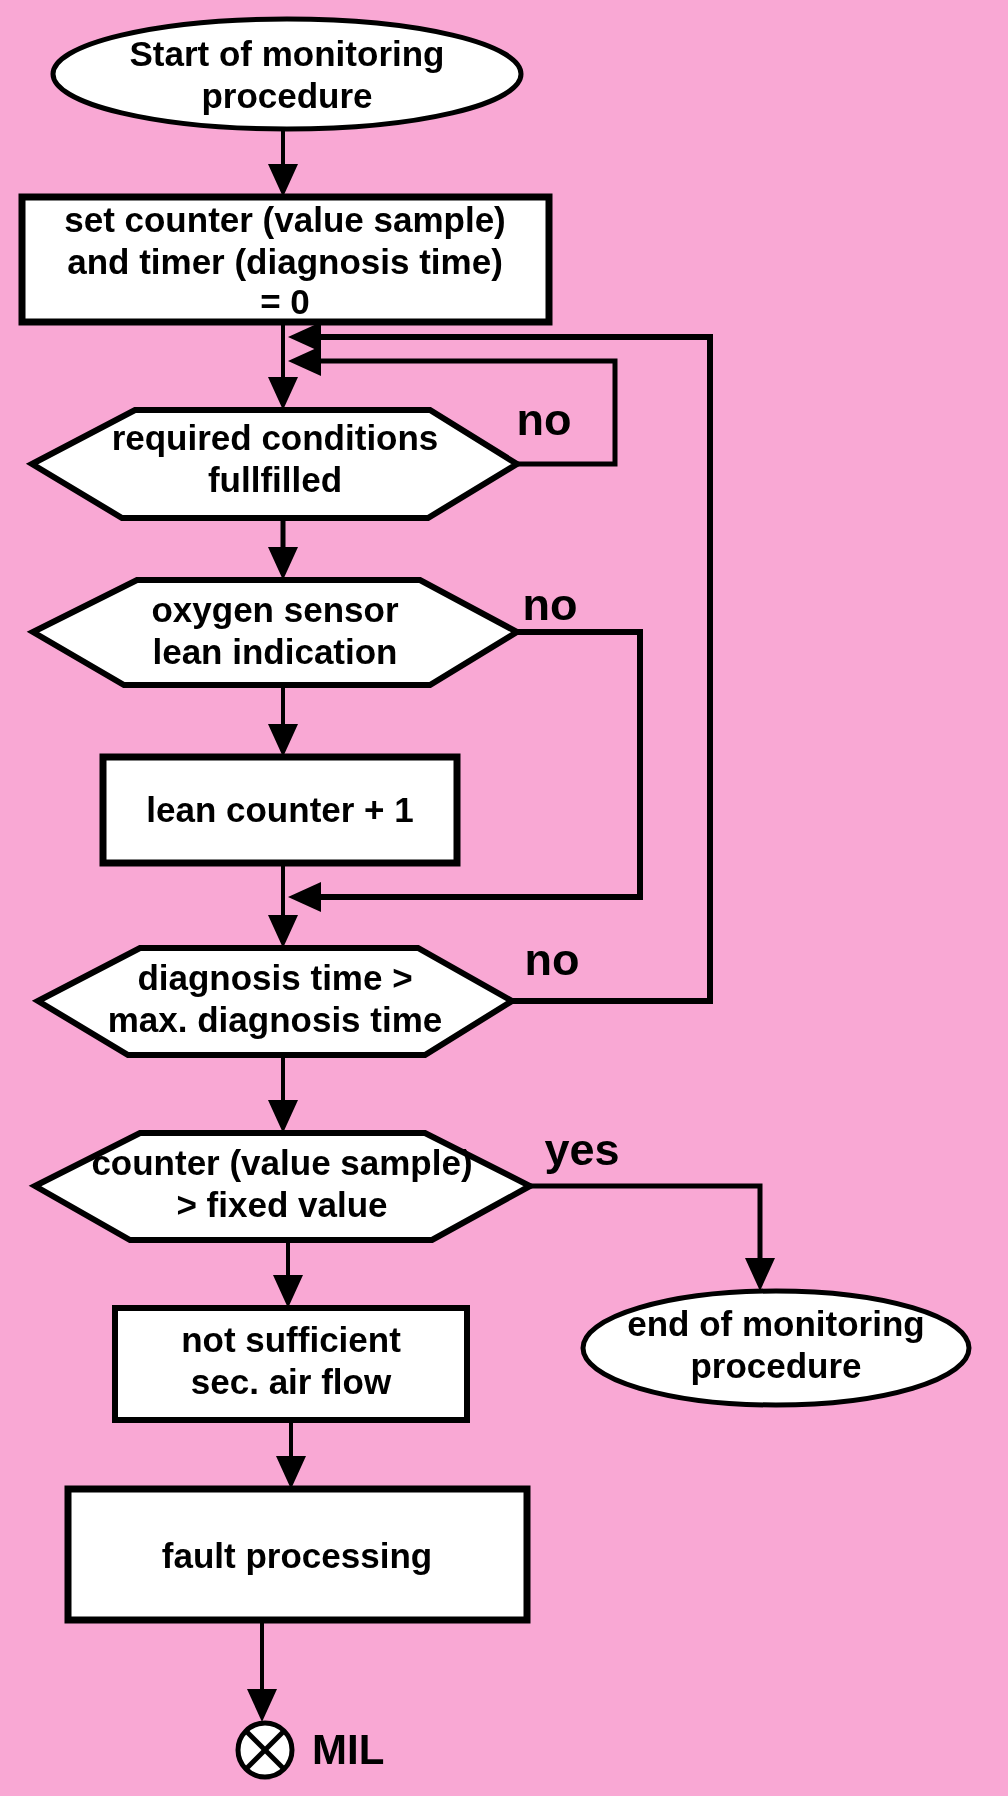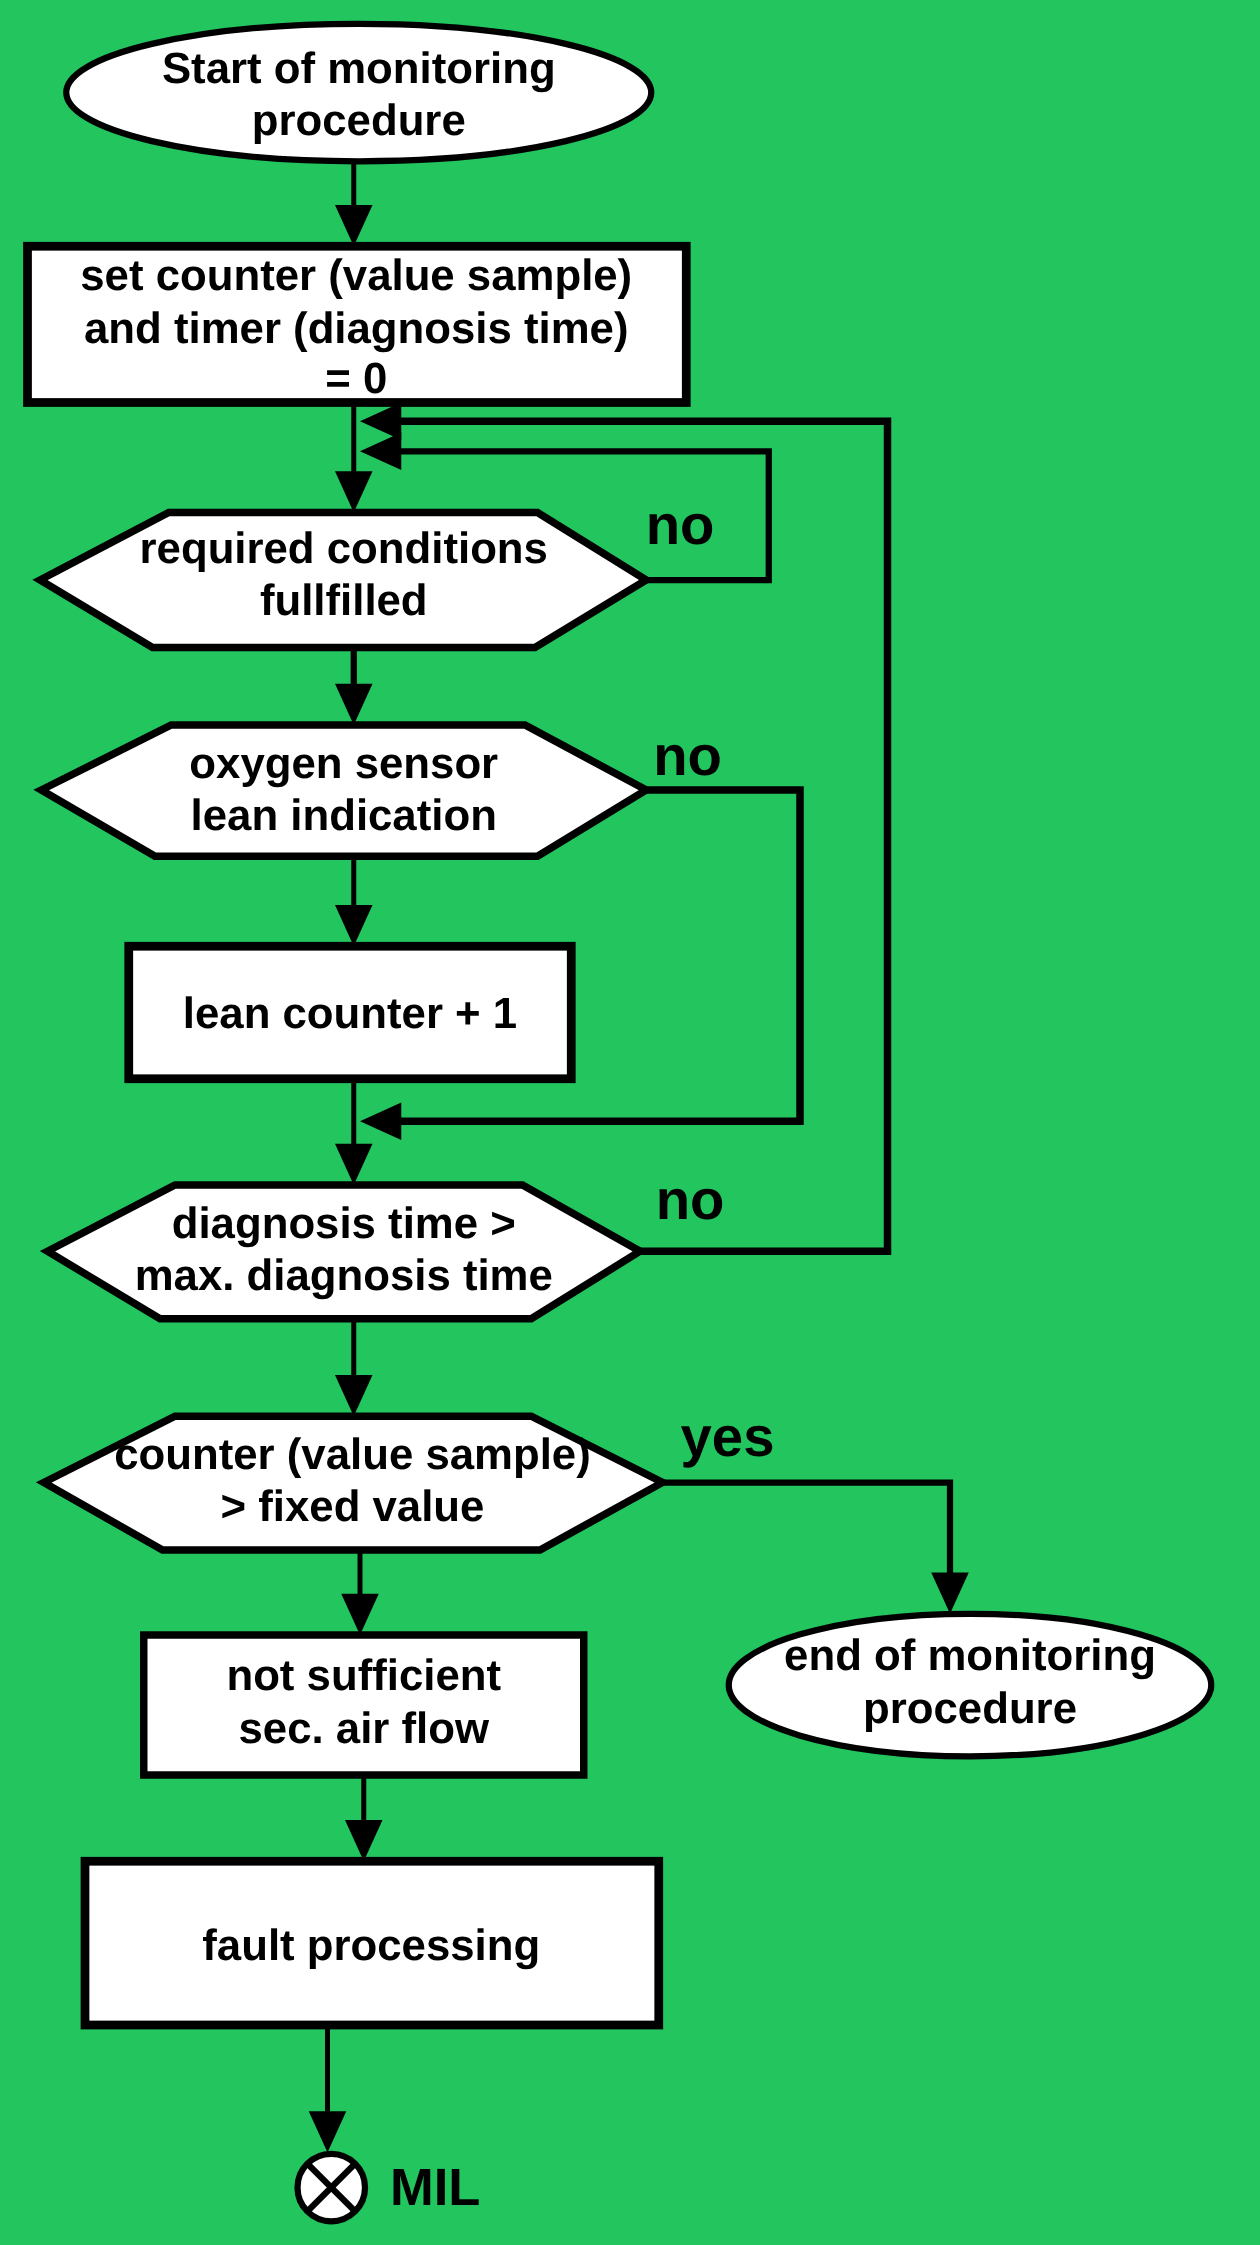--- a/index.html
+++ b/index.html
@@ -4,21 +4,21 @@
 <style>
   html, body {
     margin: 0;
     padding: 0;
     background: #ffffff;
   }
   .page {
     position: relative;
     width: 1008px;
     height: 1796px;
-    background: #22c55e;
+    background: #f9a8d4;
     overflow: hidden;
   }
   svg.flowchart {
     display: block;
     width: 1008px;
     height: 1796px;
   }
   .node-shape {
     fill: #ffffff;
     stroke: #000000;

